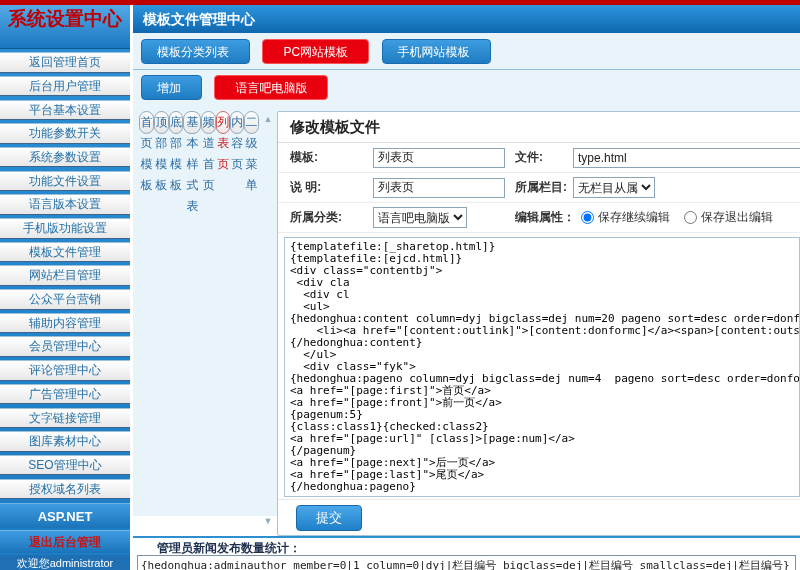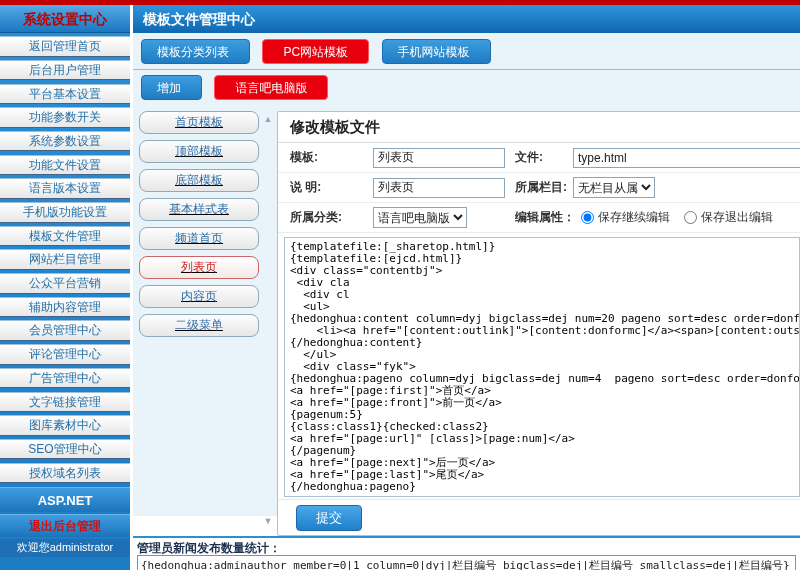--- a/index.html
+++ b/index.html
@@ -4,23 +4,23 @@
 <style>
   * { box-sizing: border-box; margin: 0; padding: 0; }
   html,body { width:800px; height:570px; overflow:hidden;
     font-family:"Liberation Sans","DejaVu Sans",sans-serif; background:#fff; }
 
   .topbar { position:absolute; left:0; top:0; width:800px; height:5px; background:#c00000; }
 
   
   .sidebar { position:absolute; left:0; top:5px; width:130px; height:565px;
     background:linear-gradient(180deg,#2a8fd6,#1c7cc4); overflow:hidden; }
-  .sb-header { height:28px; line-height:28px; text-align:center;
+  .sb-header { height:44px; line-height:28px; text-align:center;
     background:linear-gradient(180deg,#55aae6,#1a77c0);
-    color:#c00000; font-weight:bold; font-size:14px; border-bottom:1px solid #0c5a96; }
+    color:#c00000; font-weight:bold; font-size:19px; border-bottom:1px solid #0c5a96; }
   .sb-items { display:flex; flex-direction:column; }
   .sb-item { height:20.5px; line-height:19px; margin-top:3.2px; text-align:center;
     background:linear-gradient(180deg,#ffffff,#e7e7e7);
     border-top:1px solid #9cc0da; border-bottom:1px solid #41658a;
     color:#2470a8; font-size:12px; cursor:pointer; }
   .sb-aspnet { height:25px; line-height:25px; margin-top:4px; text-align:center;
     background:linear-gradient(180deg,#3f9ce2,#1b74ba); border-top:1px solid #6db6e8;
     color:#ffffff; font-weight:bold; font-size:13px; cursor:pointer; }
   .sb-logout { height:23px; line-height:23px; margin-top:2px; text-align:center;
     background:linear-gradient(180deg,#3f9ce2,#1b74ba); border-top:1px solid #6db6e8;
@@ -39,21 +39,21 @@
   .toolbar2 { height:33px; padding:5px 0 0 8px; }
   .tbtn { display:inline-block; height:25px; line-height:25px; padding:0 20px;
     margin-right:8px; border-radius:4px; color:#fff; font-size:12px; text-align:center;
     cursor:pointer; border:1px solid rgba(255,255,255,.5); }
   .tbtn.blue { background:linear-gradient(180deg,#3d9de0,#1f7cc2); border-color:#1a6cb0;padding-left:15px; }
   .tbtn.red  { background:#e8000f; border-color:#f55; }
 
   .content { display:flex; height:433px; padding:8px 0 0 6px; }
 
   
-  .tmenu { width:120px; display:flex; flex-direction:column;text-decoration:underline; }
+  .tmenu { width:120px; display:flex; flex-direction:row; }
   .tmenu-item { height:23px; line-height:21px; margin-bottom:6px; text-align:center;
     background:linear-gradient(180deg,#fdfdfd,#e7e7e7);
     border:1px solid #8fa9bd; border-radius:8px;
     color:#2e6da4; font-size:12px; cursor:pointer; }
   .tmenu-item.selected { color:#cc2222; border-color:#cc6666; background:linear-gradient(180deg,#fff,#f3e9e9); }
 
   .scrollcol { width:18px; display:flex; flex-direction:column; align-items:center;
     justify-content:space-between; padding:4px 0 10px 0; }
   .scroll-arrow { color:#90a8b8; font-size:9px; line-height:9px; cursor:pointer; }
 
@@ -79,21 +79,21 @@
     font-family:"DejaVu Sans Mono","Liberation Mono",monospace;
     font-size:11px; line-height:12px; color:#000; padding:3px 5px; overflow:hidden;
     white-space:pre; }
   .submit-row { height:36px; padding:5px 0 0 18px; border-top:1px solid #e8e8e8; }
   .submit-btn { width:66px; height:26px; border-radius:4px; color:#fff; font-size:13px;
     background:linear-gradient(180deg,#4aa8ea,#1f7fc8); border:1px solid #1668a8;
     cursor:pointer; font-family:"Liberation Sans",sans-serif; }
 
   
   .footer { height:34px; border-top:2px solid #2e8fd0; background:#fff; padding:2px 4px 0; }
-  .footer-label { font-size:12px; font-weight:bold; color:#1d2f4f; height:15px; }
+  .footer-label { font-size:12px; font-weight:bold; color:#1d2f4f; height:15px;margin-left:20px; }
   .footer-box { border:1px solid #7a93a8; height:18px; overflow:hidden;
     font-family:"DejaVu Sans Mono","Liberation Mono",monospace; font-size:11px;
     color:#222; padding:2px 3px; white-space:pre; }
 </style>
 </head>
 <body>
 
 <div class="topbar"></div>
 
 <div class="sidebar">

